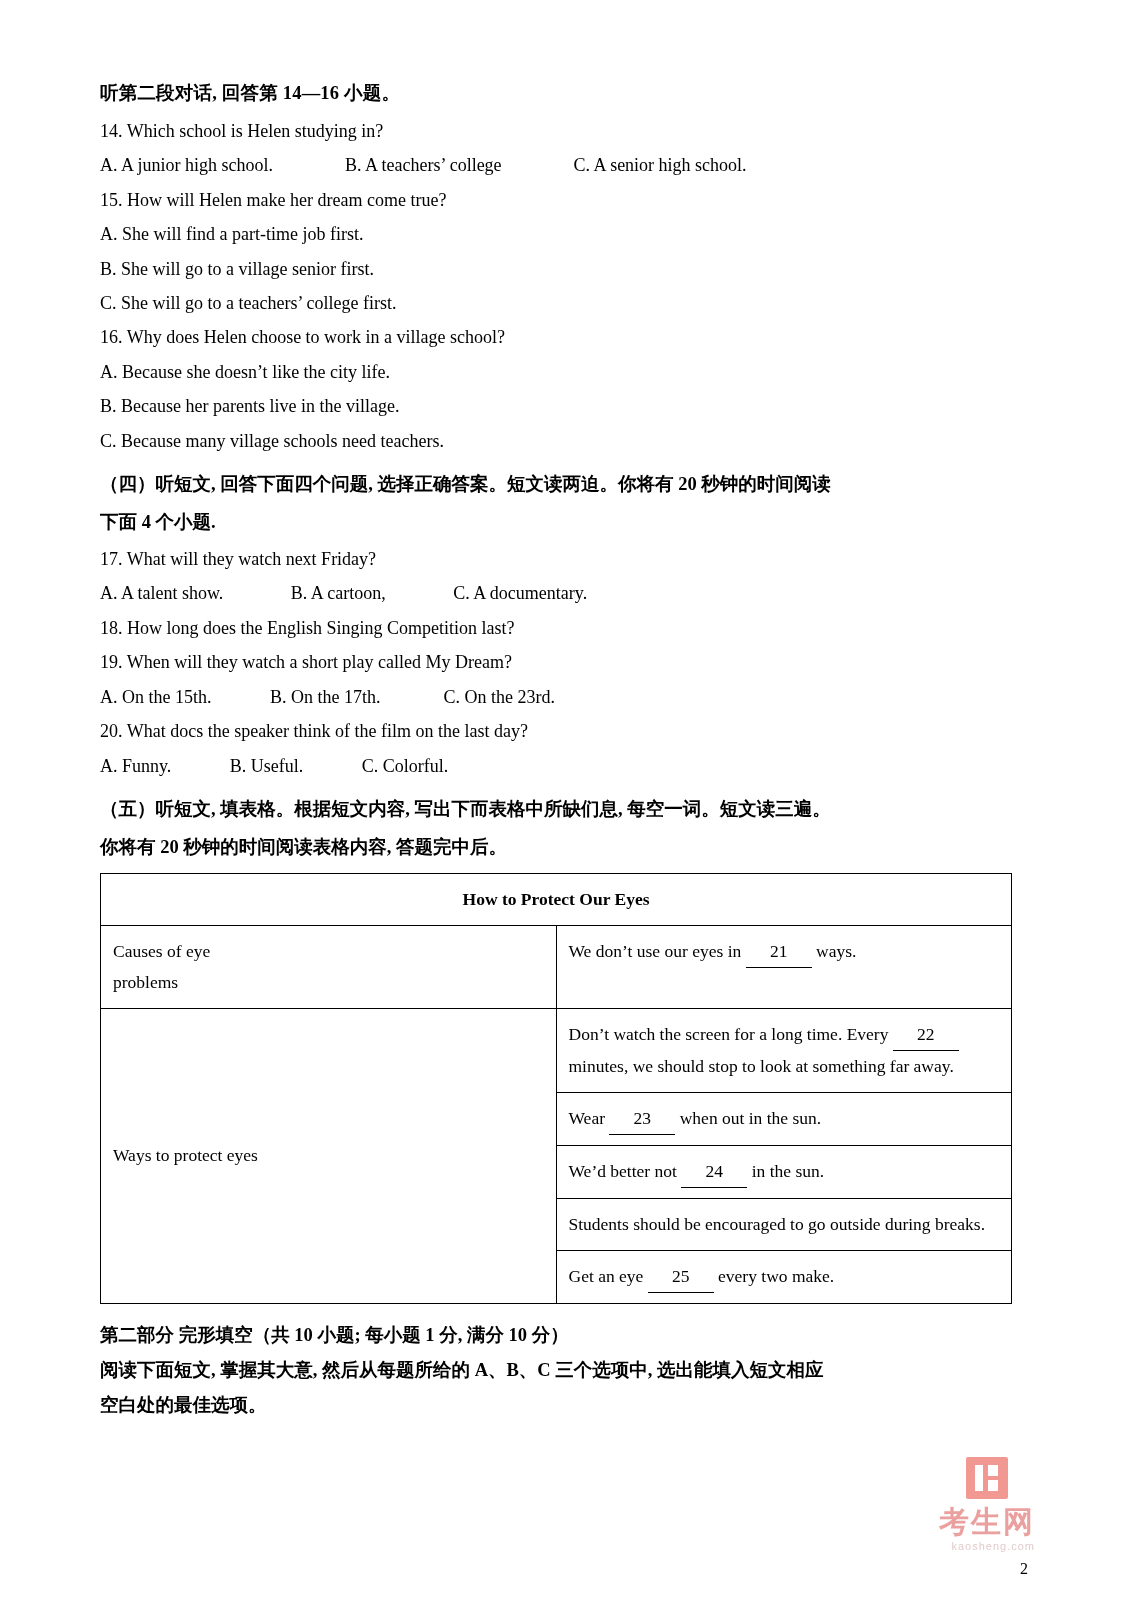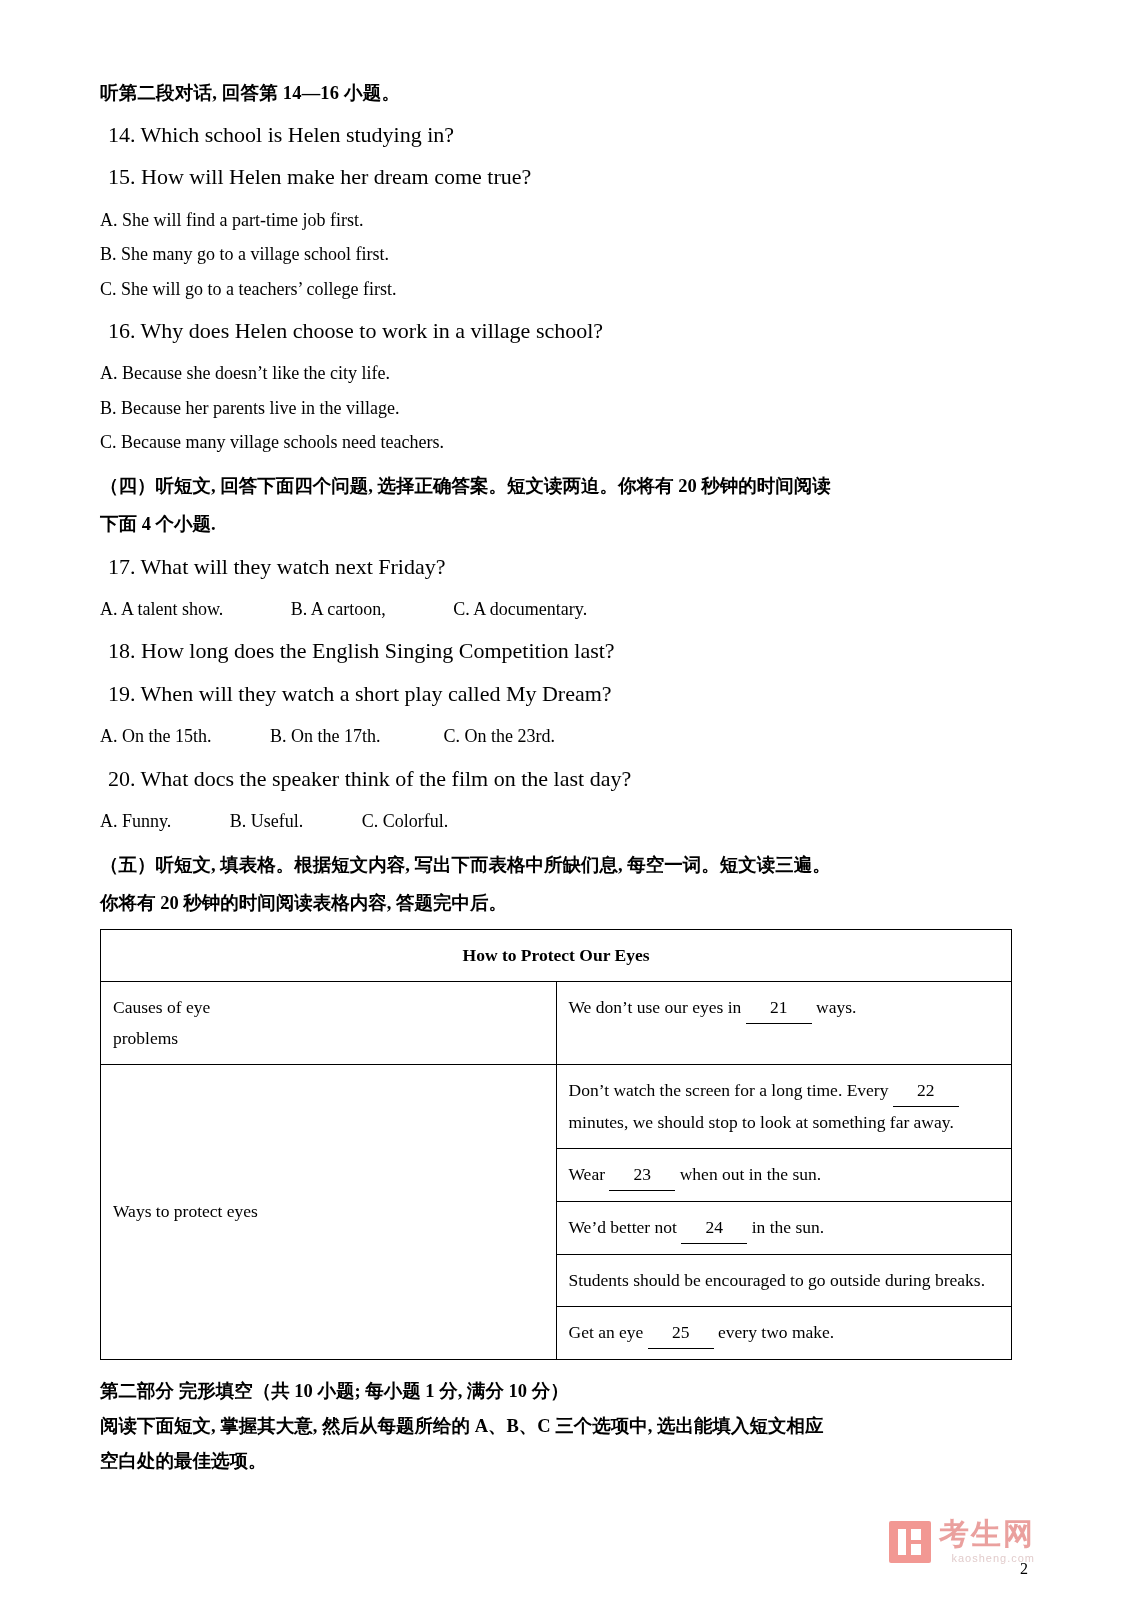--- a/index.html
+++ b/index.html
@@ -29,23 +29,23 @@
     width: 912px;
   }
   .sec-head {
     font-weight: bold;
     font-size: 18.5px;
     line-height: 34px;
     margin: 0 0 4px 0;
     letter-spacing: 0.2px;
   }
   .q {
-    font-size: 22px;
+    font-size: 18px;
     line-height: 34.4px;
-    margin: 8px;
+    margin: 0;
     white-space: pre;
   }
   .block-head {
     font-weight: bold;
     font-size: 18.5px;
     line-height: 36px;
     margin: 8px 0 2px 0;
     text-indent: 0;
   }
   .opts {
@@ -95,25 +95,26 @@
   }
   .pagenum {
     position: absolute;
     right: 103px;
     bottom: 22px;
     font-size: 16px;
   }
   .watermark {
     position: absolute;
     right: 96px;
-    bottom: 36px;
+    bottom: 48px;
     display: flex;
     align-items: center;
     gap: 8px;
     opacity: 0.55;
+    flex-direction: column;
   }
   .wm-mark {
     width: 42px;
     height: 42px;
     background: #e8453c;
     position: relative;
     border-radius: 2px;
   }
   .wm-mark::before {
     content: "";
@@ -153,24 +154,25 @@
 </style>
 </head>
 <body>
 
 <div class="page">
   <div class="content">
 
     <p class="sec-head">听第二段对话, 回答第 14—16 小题。</p>
 
     <p class="q">14. Which school is Helen studying in?</p>
+    <p class="opts">A. A junior high school.                B. A teachers’ college                C. A senior high school.</p>
 
     <p class="q">15. How will Helen make her dream come true?</p>
     <p class="opts">A. She will find a part-time job first.</p>
-    <p class="opts">B. She many go to a village school first.</p>
+    <p class="opts">B. She will go to a village senior first.</p>
     <p class="opts">C. She will go to a teachers’ college first.</p>
 
     <p class="q">16. Why does Helen choose to work in a village school?</p>
     <p class="opts">A. Because she doesn’t like the city life.</p>
     <p class="opts">B. Because her parents live in the village.</p>
     <p class="opts">C. Because many village schools need teachers.</p>
 
     <p class="block-head">（四）听短文, 回答下面四个问题, 选择正确答案。短文读两迫。你将有 20 秒钟的时间阅读</p>
     <p class="block-head" style="margin-top:0">下面 4 个小题.</p>
 

